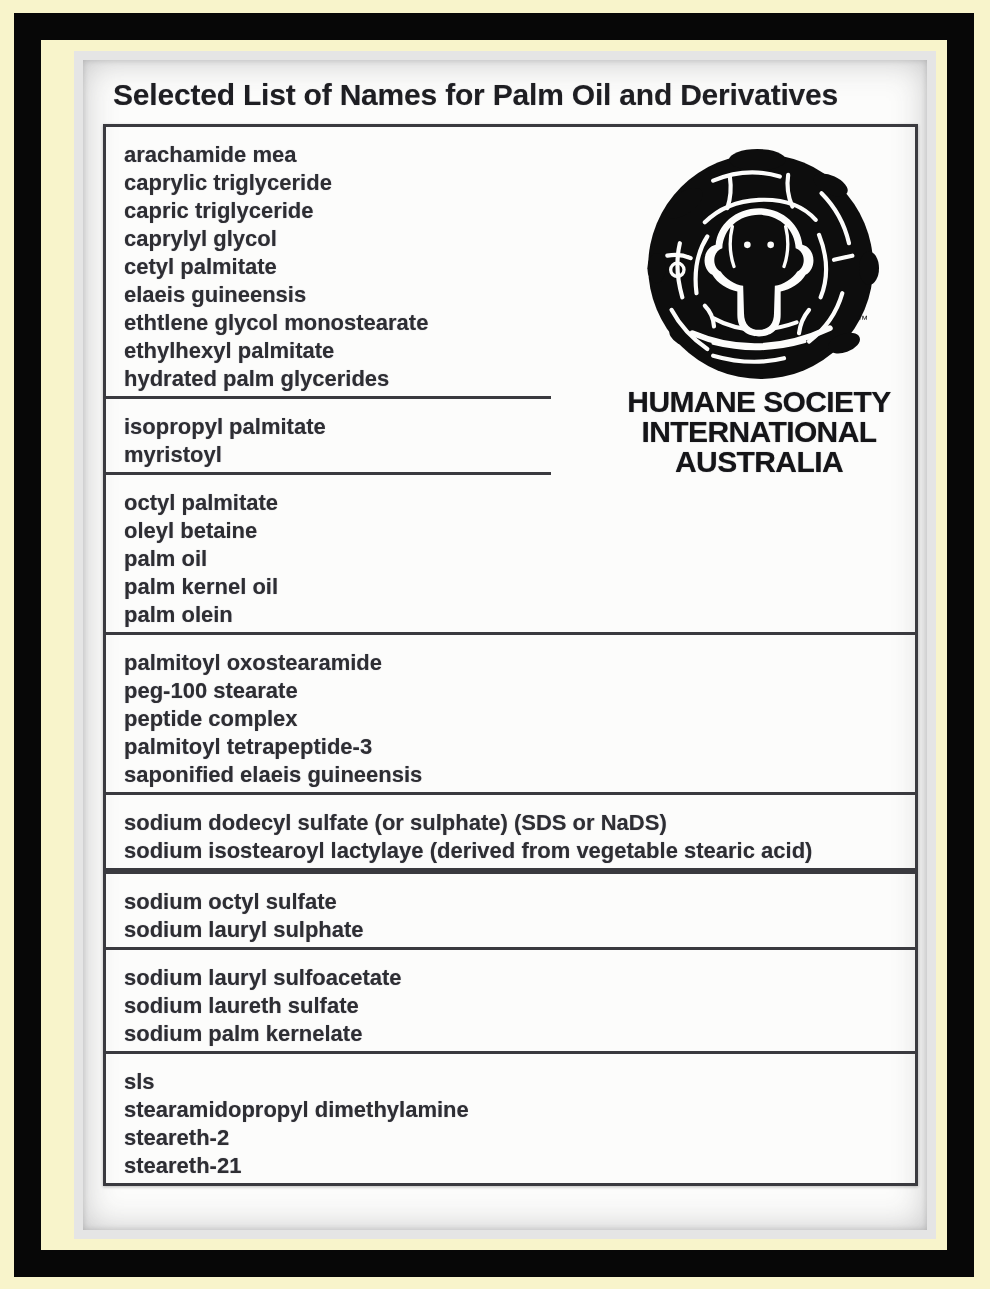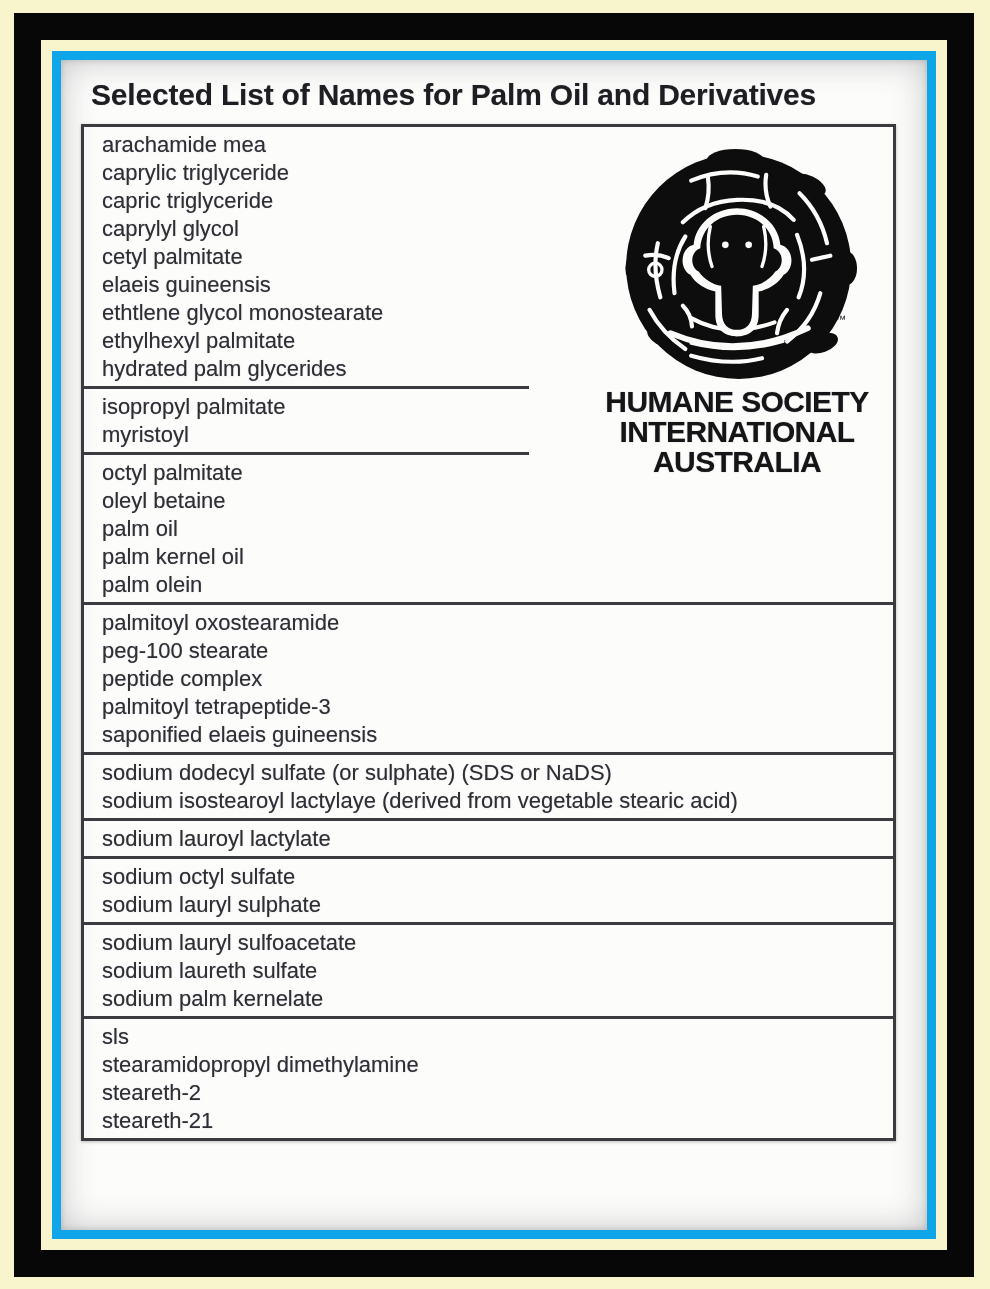--- a/index.html
+++ b/index.html
@@ -2,36 +2,36 @@
 <html><head>
 <meta charset="utf-8">
 <style>
   html,body{margin:0;padding:0;background:#e9e6c4;}
   .page{
     position:relative;width:990px;height:1289px;margin:0 auto;
     background:#f8f4cb;font-family:"Liberation Sans",sans-serif;overflow:hidden;
   }
   .frame-outer{position:absolute;left:14px;top:13px;right:16px;bottom:12px;background:#070707;}
   .frame-mat{position:absolute;inset:27px;background:#f8f4cb;}
-  .frame-inner{position:absolute;inset:11px;background:#0ea5e9;}
+  .frame-inner{position:absolute;inset:11px;background:#e5e5e5;margin-left:22px;}
   .paper{
     position:absolute;inset:9px;background:#fcfcfb;
     box-shadow:inset 0 0 34px rgba(55,55,60,.28), inset 0 0 6px rgba(0,0,0,.18);
   }
   .doc-title{
     position:absolute;left:30px;top:18px;margin:0;
     font-size:30px;font-weight:bold;letter-spacing:-0.2px;color:#1e1e22;
     text-shadow:0 0 1px rgba(40,40,60,.35);white-space:nowrap;
   }
   .listbox{
     position:absolute;left:20px;top:64px;width:815px;
     border:3px solid #3a3a3f;background:transparent;box-sizing:border-box;
     box-shadow:0 1px 3px rgba(0,0,0,.25);
   }
-  .section{padding:4px 0 3px;}
+  .section{padding:14px 0 3px;font-weight:bold;}
   .row{
     font-size:22px;line-height:28px;padding-left:18px;color:#2e2e33;
     white-space:nowrap;text-shadow:0 0 1px rgba(55,55,85,.45);
   }
   .divider{border-top:3px solid #3a3a3f;height:0;}
   .divider.partial{width:55%;}
   .divider.full{width:100%;}
   .logo{
     position:absolute;left:478px;top:16px;width:350px;text-align:center;
   }
@@ -91,23 +91,20 @@
               <div class="row">saponified elaeis guineensis</div>
             </div>
             <div class="divider full"></div>
 
             <div class="section">
               <div class="row">sodium dodecyl sulfate (or sulphate) (SDS or NaDS)</div>
               <div class="row">sodium isostearoyl lactylaye (derived from vegetable stearic acid)</div>
             </div>
             <div class="divider full"></div>
 
-            <div class="section">
-              <div class="row">sodium lauroyl lactylate</div>
-            </div>
             <div class="divider full"></div>
 
             <div class="section">
               <div class="row">sodium octyl sulfate</div>
               <div class="row">sodium lauryl sulphate</div>
             </div>
             <div class="divider full"></div>
 
             <div class="section">
               <div class="row">sodium lauryl sulfoacetate</div>

